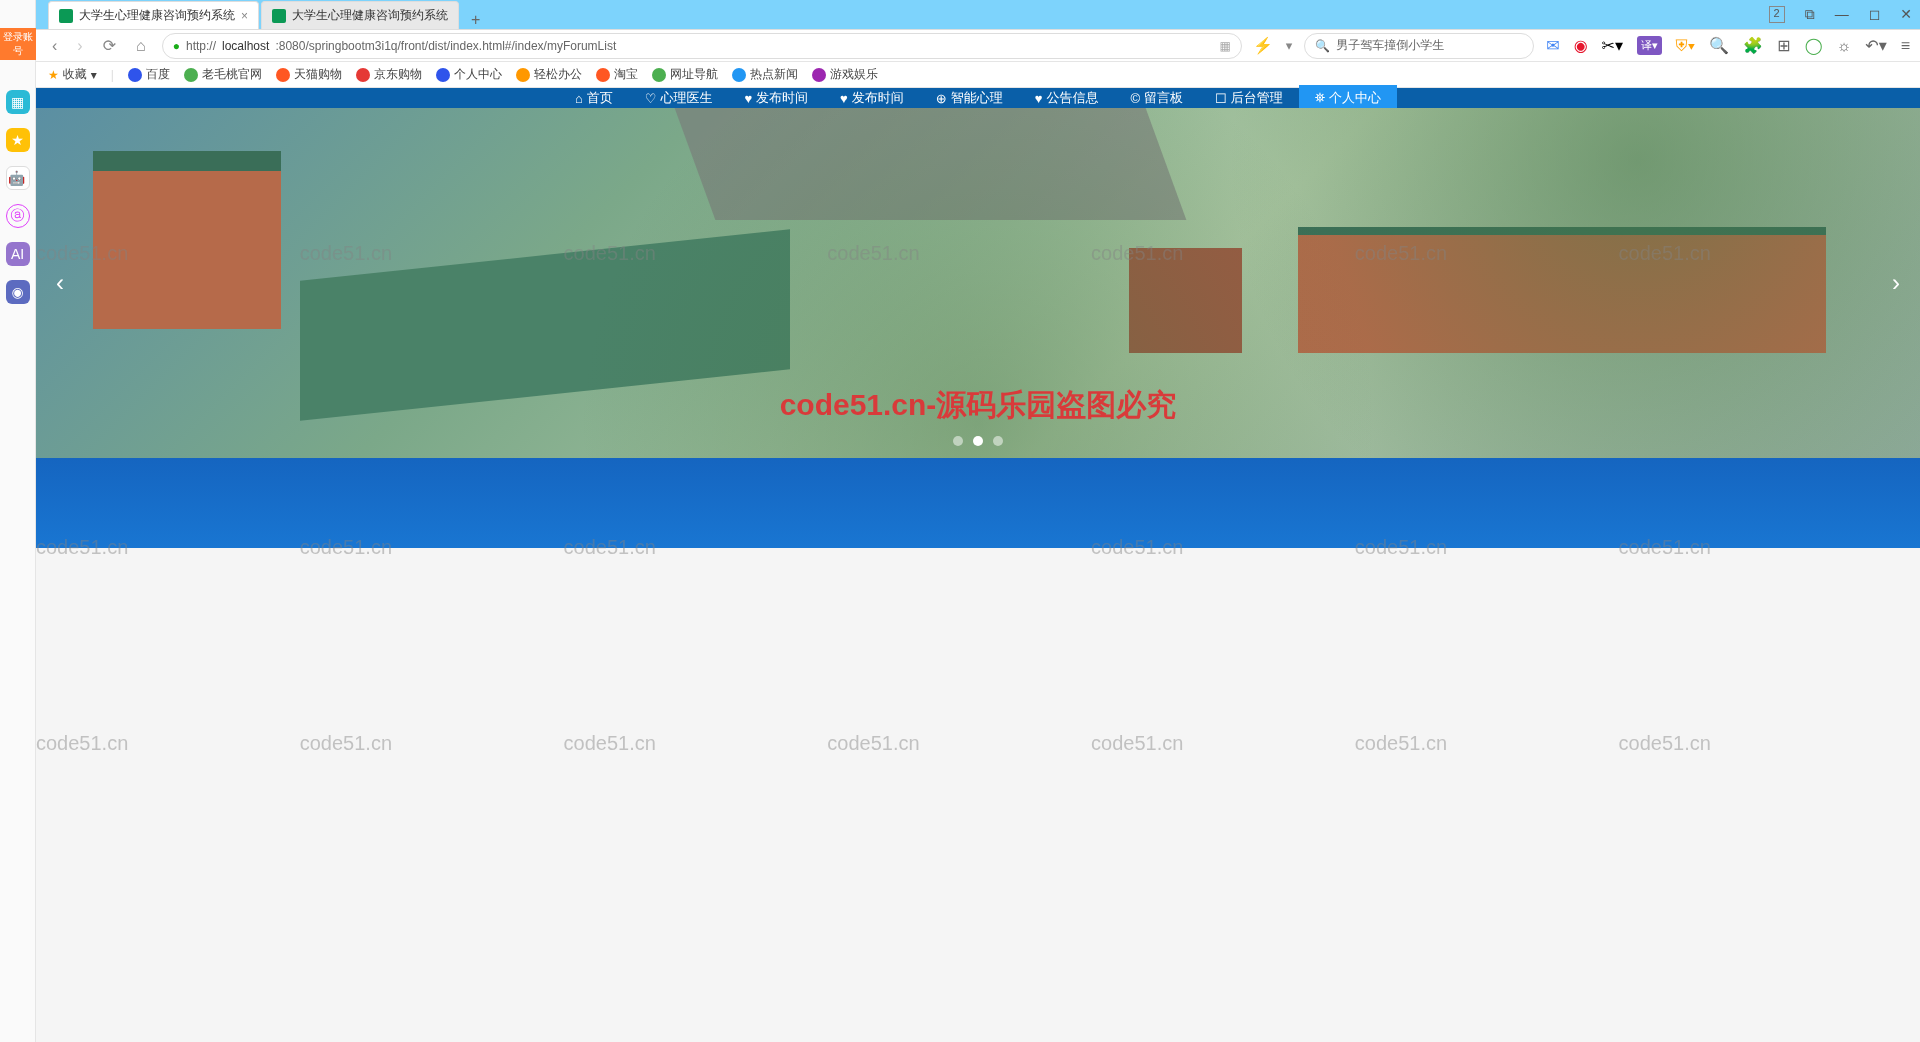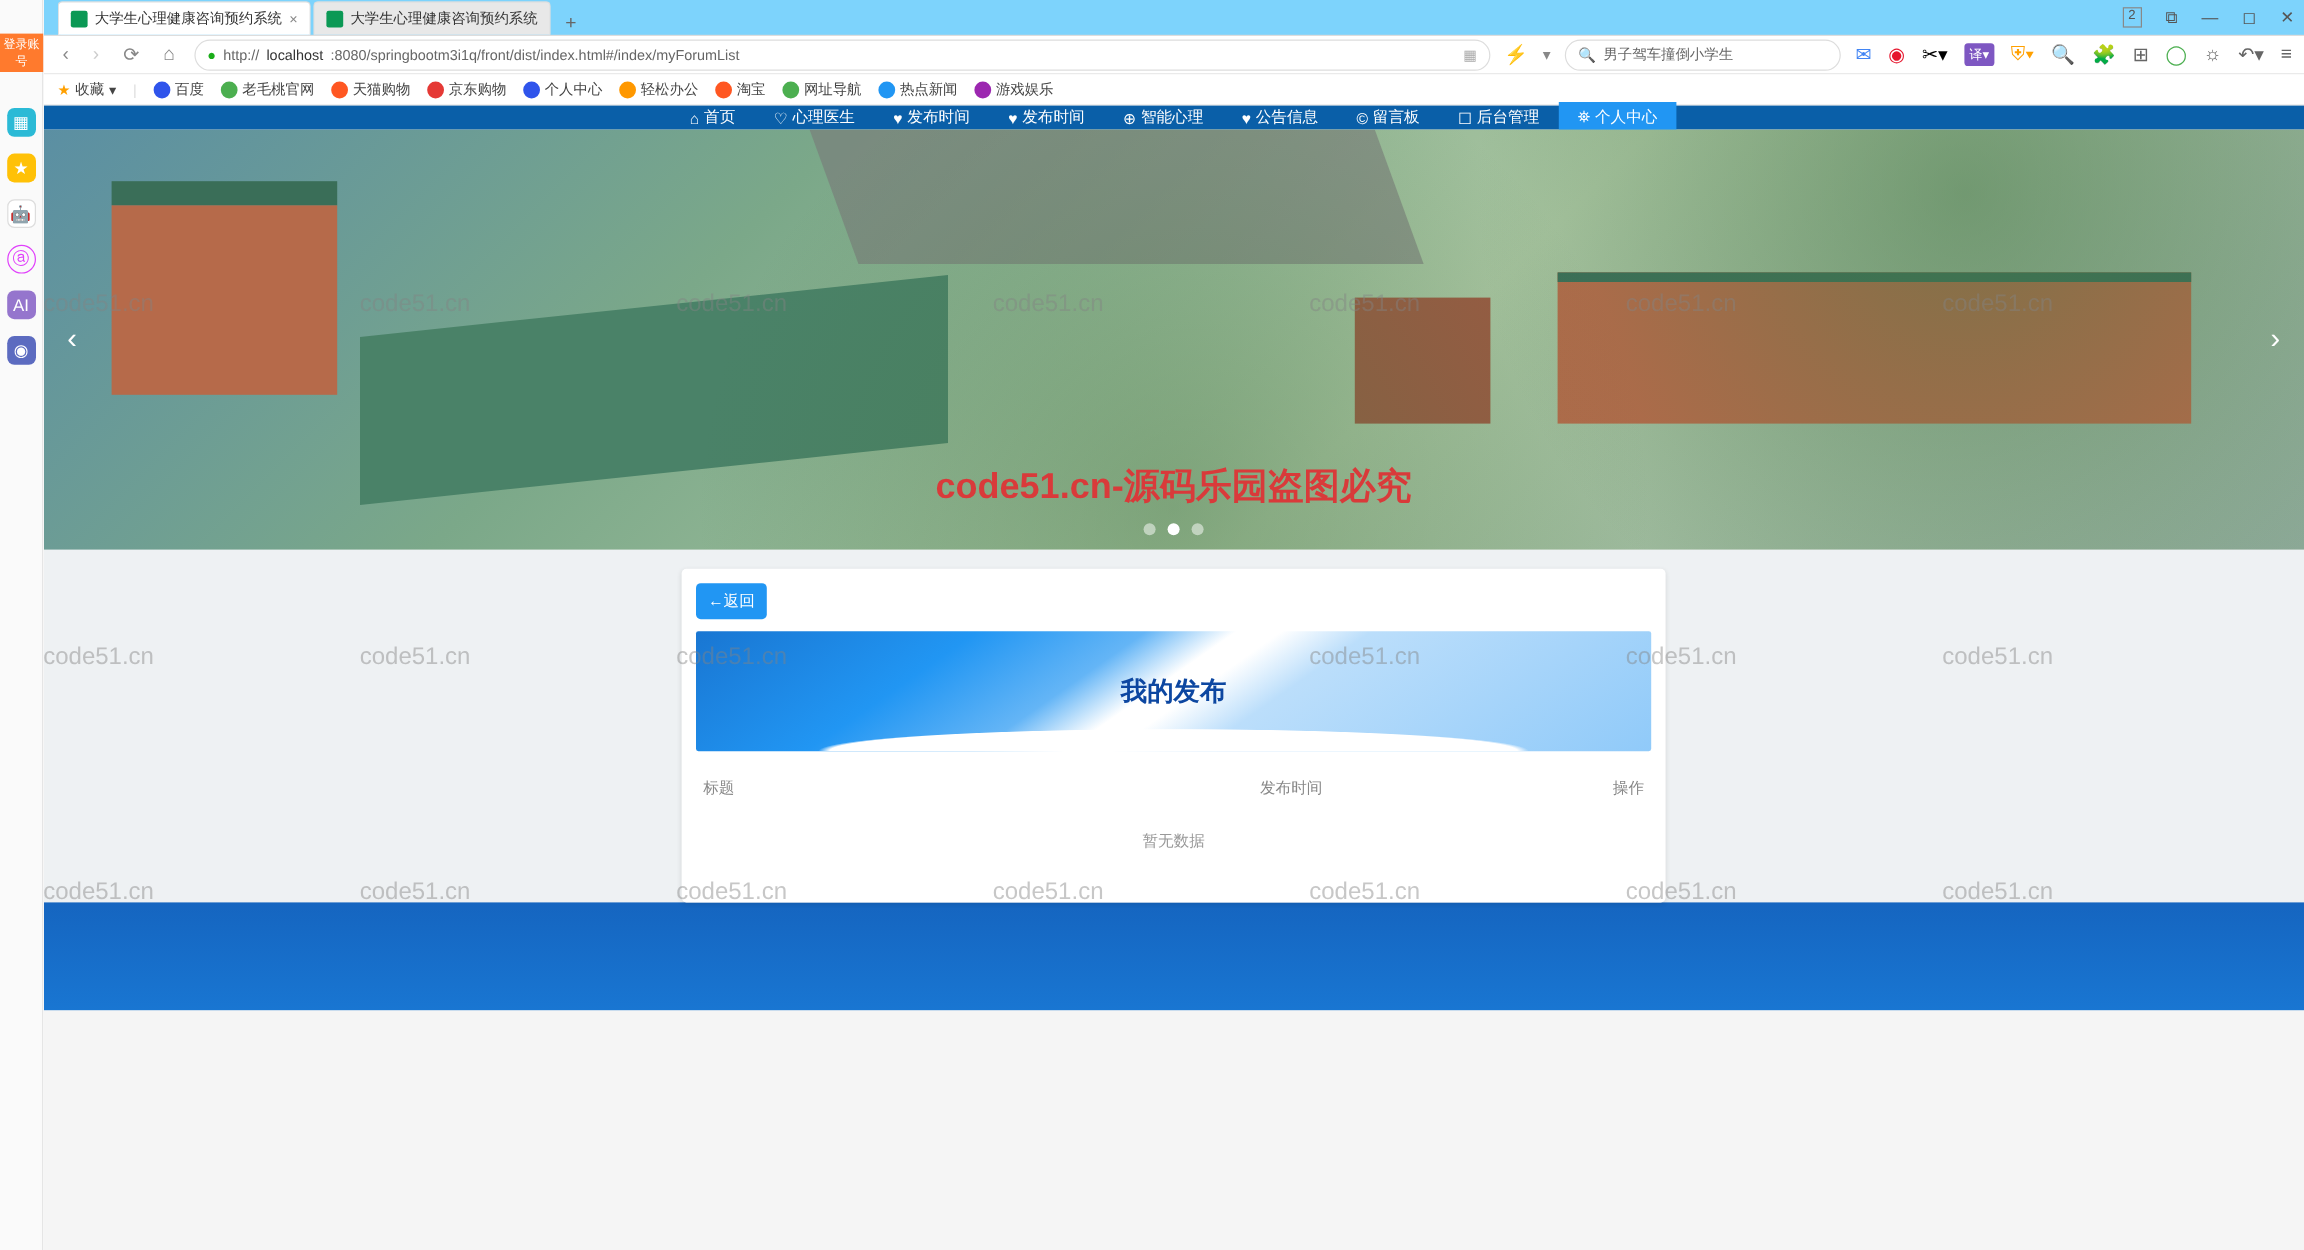--- a/index.html
+++ b/index.html
@@ -253,36 +253,20 @@
     <span class="banner-arrow left">‹</span>
     <span class="banner-arrow right">›</span>
     <div class="banner-watermark">code51.cn-源码乐园盗图必究</div>
     <div class="banner-dots">
       <span></span>
       <span class="active"></span>
       <span></span>
     </div>
   </div>
 
-  <div class="page-body">
-    <div class="card">
-      <button class="back-btn">←返回</button>
-      <div class="card-header-banner">
-        <div class="card-title">我的发布</div>
-      </div>
-      <div class="table">
-        <div class="table-head">
-          <div class="col-title">标题</div>
-          <div class="col-time">发布时间</div>
-          <div class="col-op">操作</div>
-        </div>
-        <div class="table-empty">暂无数据</div>
-      </div>
-    </div>
-  </div>
 </div>
 
 <div class="footer"></div>
 
 <div class="wm-layer">
   <span class="wm" style="left:0%;top:22%">code51.cn</span>
   <span class="wm" style="left:14%;top:22%">code51.cn</span>
   <span class="wm" style="left:28%;top:22%">code51.cn</span>
   <span class="wm" style="left:42%;top:22%">code51.cn</span>
   <span class="wm" style="left:56%;top:22%">code51.cn</span>

